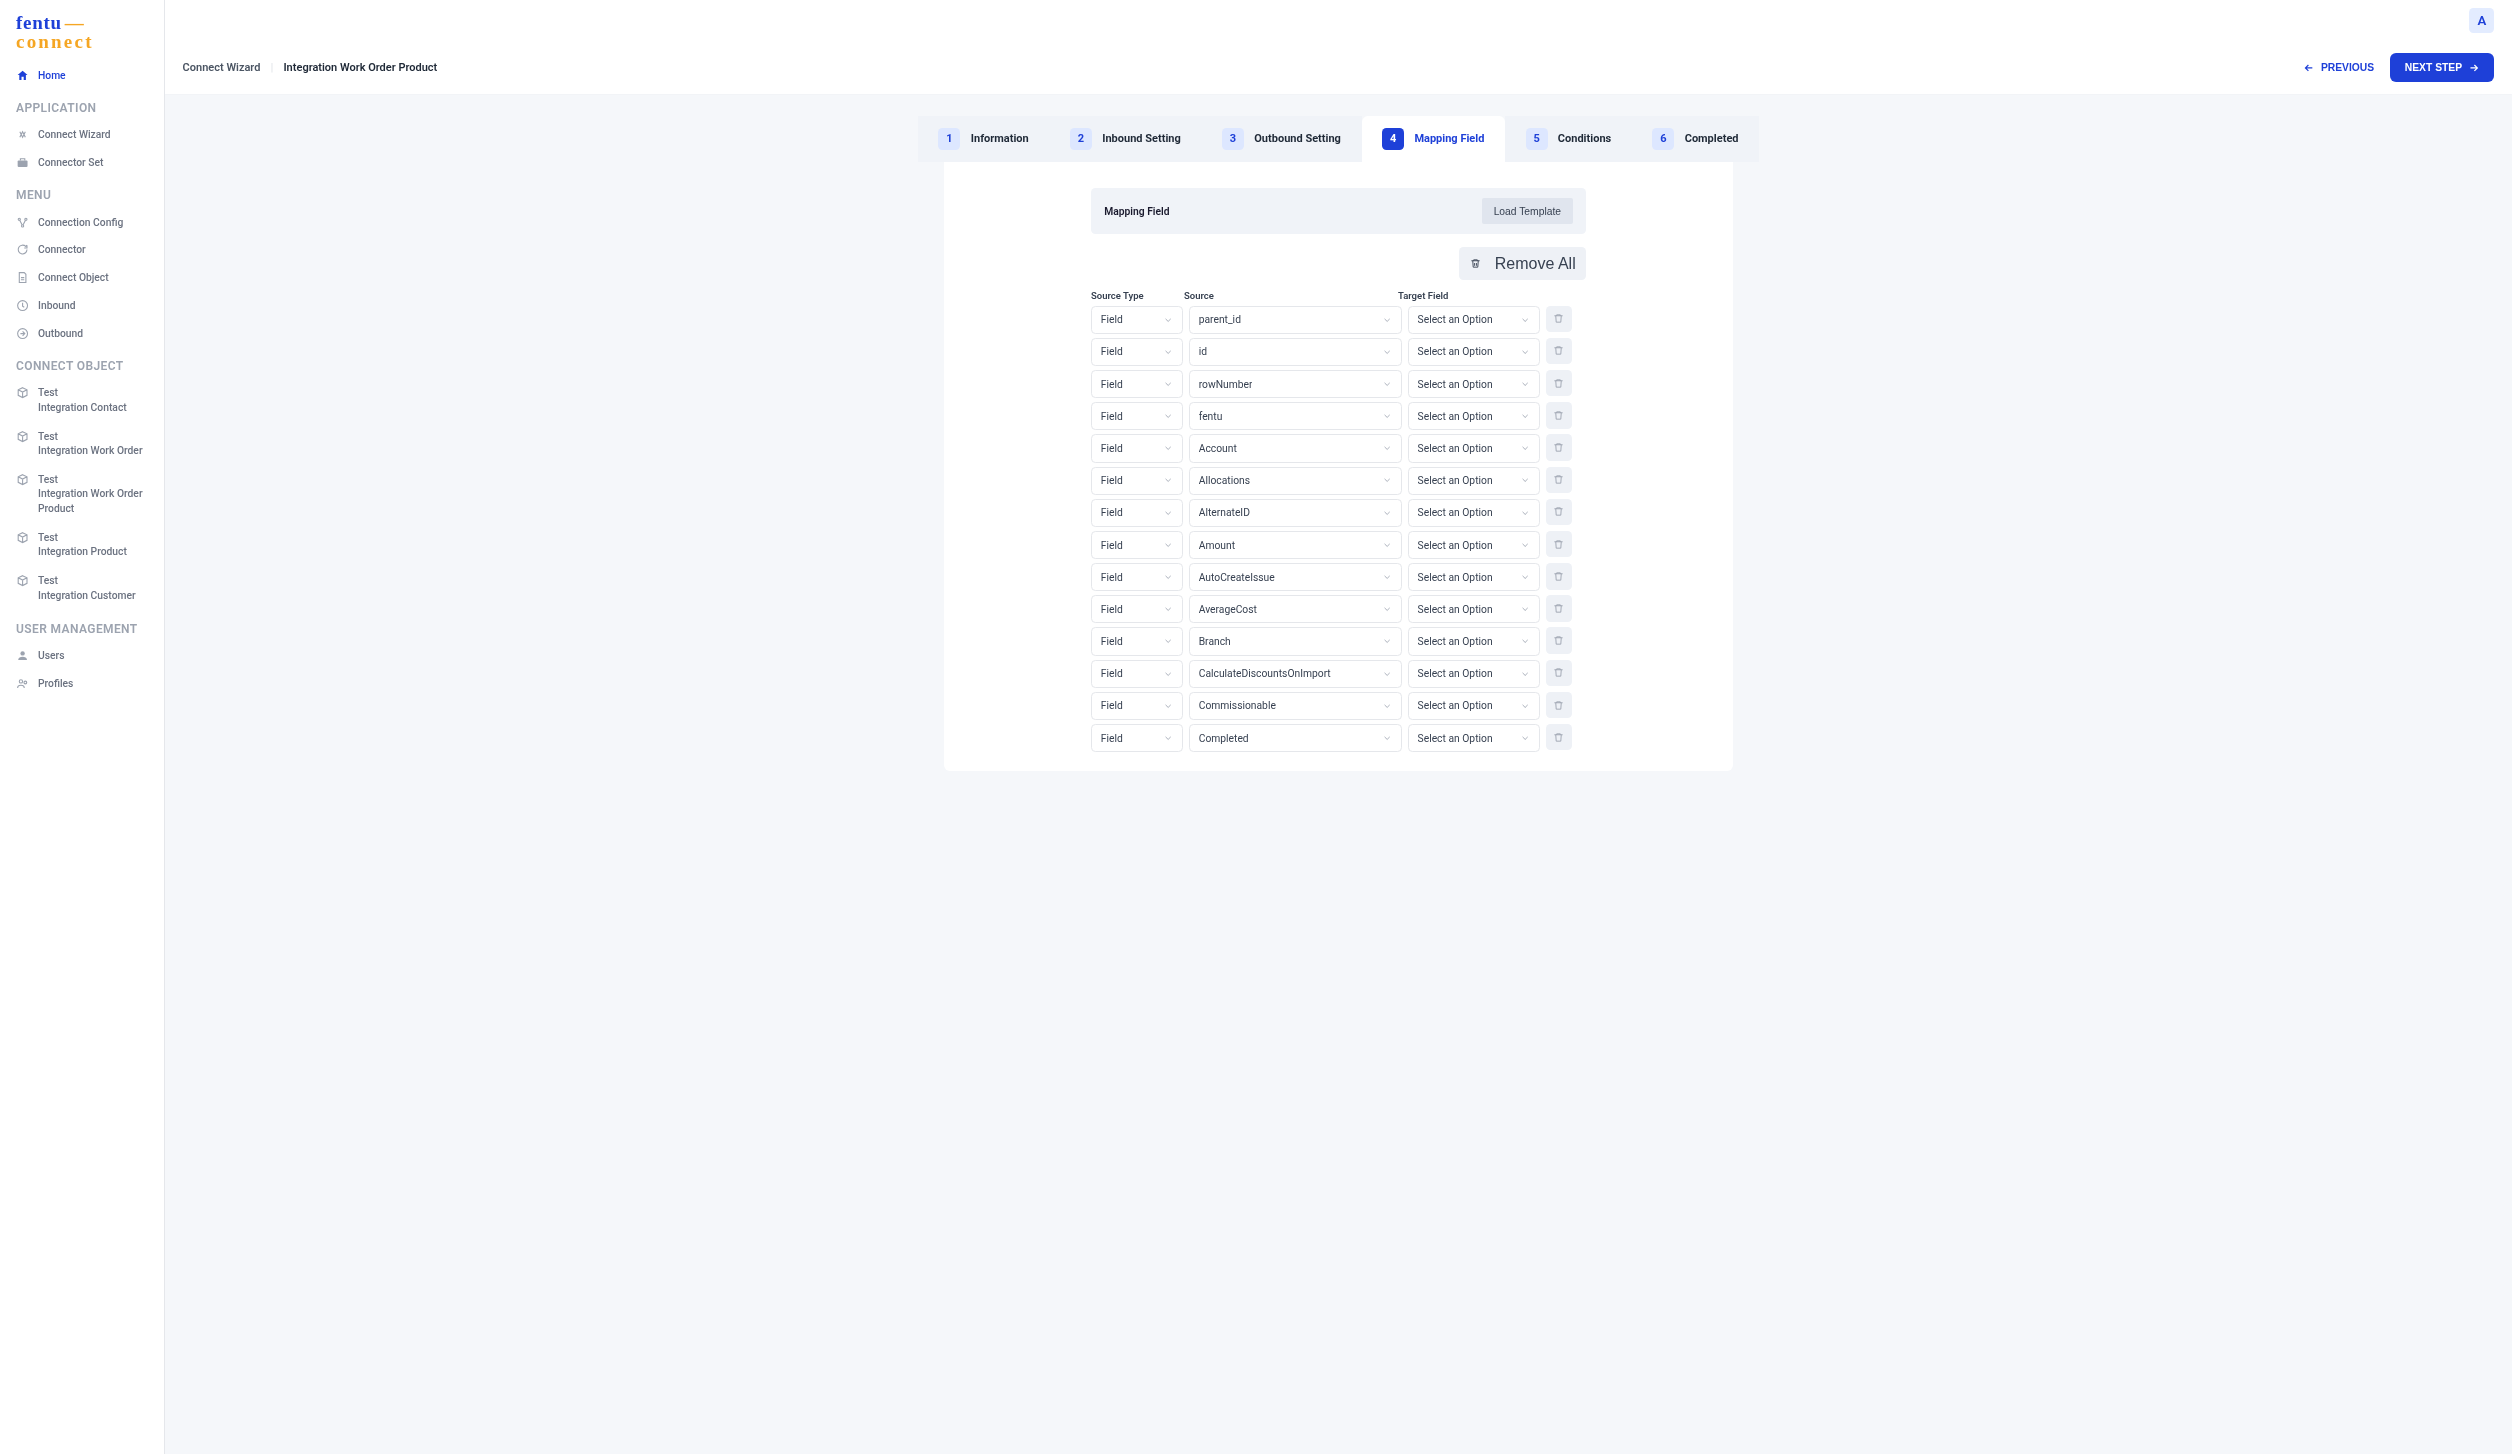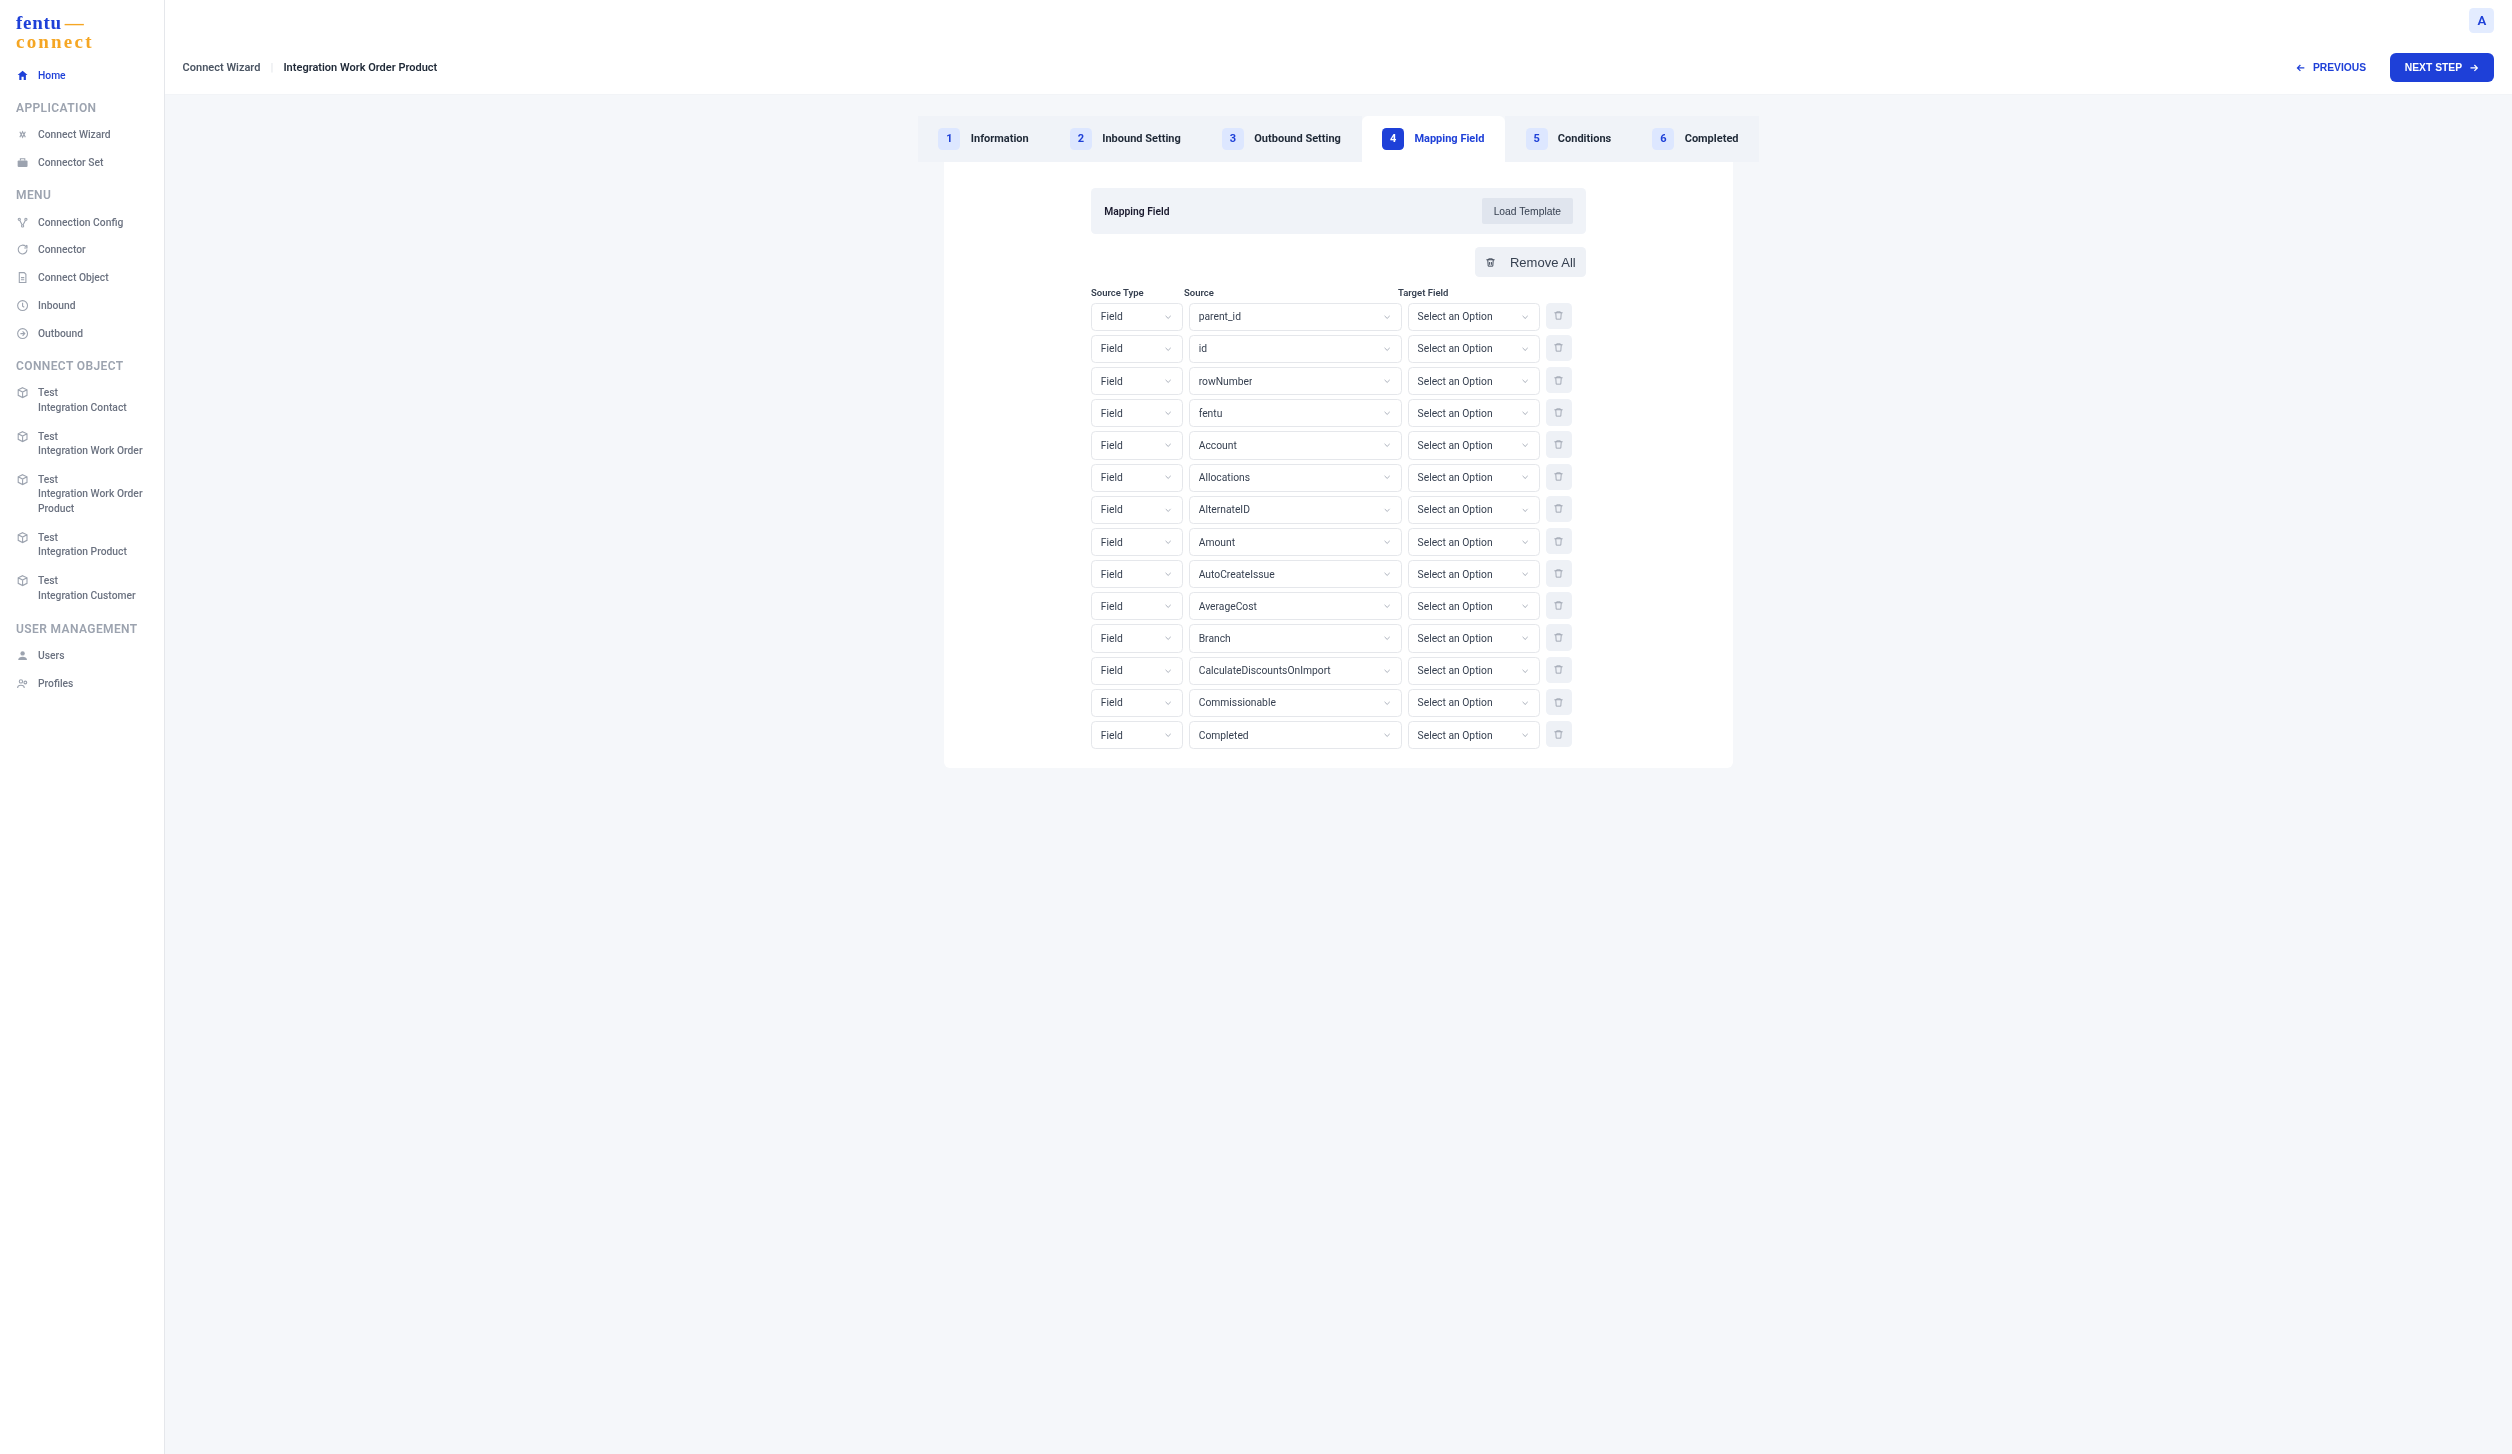--- a/index.html
+++ b/index.html
@@ -19,37 +19,37 @@
 .nav-item.multi { align-items: flex-start; }
 .nav-item.multi .label-group { display: flex; flex-direction: column; line-height: 1.4; }
 .main { flex: 1; display: flex; flex-direction: column; overflow: hidden; }
 .topbar { background: #fff; padding: 8.8px 17.6px; display: flex; justify-content: flex-end; align-items: center; height: 41px; }
 .avatar { width: 25px; height: 25px; background: #e3ecff; color: #1e40d8; border-radius: 4.4px; display: flex; align-items: center; justify-content: center; font-weight: 600; font-size: 13.2px; }
 .subheader { background: #fff; box-shadow: 0 0.7px 1.5px rgba(0,0,0,0.04); padding: 11.8px 17.6px; display: flex; align-items: center; justify-content: space-between; }
 .breadcrumb { display: flex; align-items: center; gap: 10.3px; font-weight: 600; font-size: 11px; }
 .breadcrumb .sep { color: #d1d5db; font-weight: 300; }
 .breadcrumb .part1 { color: #4b5563; }
 .breadcrumb .part2 { color: #1f2937; }
-.nav-btns { display: flex; align-items: center; gap: 24px; }
+.nav-btns { display: flex; align-items: center; gap: 16px; }
 .btn-prev { color: #1e40d8; background: none; border: none; cursor: pointer; font-weight: 600; font-size: 10.3px; display: flex; align-items: center; gap: 5.9px; }
 .btn-next { background: #1e40d8; color: #fff; border: none; border-radius: 6px; padding: 8.8px 14.7px; cursor: pointer; font-weight: 600; font-size: 10.3px; display: flex; align-items: center; gap: 5.9px; }
 .content { flex: 1; overflow-y: auto; padding: 22px 17.6px; }
 .steps { display: flex; gap: 0; justify-content: center; margin-bottom: 0; }
 .step { display: flex; align-items: center; gap: 10.3px; padding: 11.8px 20.6px; background: #f0f3f8; cursor: pointer; }
 .step .num { width: 22px; height: 22px; border-radius: 4.4px; background: #dde7ff; color: #1e40d8; display: flex; align-items: center; justify-content: center; font-weight: 700; font-size: 11px; }
 .step .lbl { font-weight: 700; font-size: 11px; color: #1f2937; }
 .step.active { background: #fff; border-radius: 5.9px 5.9px 0 0; }
 .step.active .num { background: #1e40d8; color: #fff; }
 .step.active .lbl { color: #1e40d8; }
 .panel { background: #fff; max-width: 789px; margin: 0 auto; border-radius: 0 0 5.9px 5.9px; padding: 26.4px 147px 14.7px; }
 .panel-header { background: #f0f3f8; border-radius: 4.4px; padding: 10.3px 13.2px; display: flex; align-items: center; justify-content: space-between; margin-bottom: 13.2px; }
 .panel-header .title { font-weight: 600; font-size: 10.3px; }
 .btn-load { background: #e0e5ee; border: none; border-radius: 2px; padding: 7.3px 11.8px; font-weight: 500; cursor: pointer; font-size: 10.3px; color: #374151; }
 .remove-row { display: flex; justify-content: flex-end; margin-bottom: 5.9px; }
-.btn-remove-all { background: #eef1f6; border: none; border-radius: 4.4px; padding: 7.3px 10.3px; font-weight: 500; cursor: pointer; font-size: 13px; color: #374151; display: flex; align-items: center; gap: 14px; }
+.btn-remove-all { background: #eef1f6; border: none; border-radius: 4.4px; padding: 7.3px 10.3px; font-weight: 500; cursor: pointer; font-size: 16px; color: #374151; display: flex; align-items: center; gap: 14px; }
 .mapping-table { width: 100%; }
 .mapping-head { display: grid; grid-template-columns: 92px 213px 132px 26.4px; gap: 1px; padding: 4.4px 0; }
 .mapping-head .col { font-size: 9.5px; font-weight: 600; color: #374151; }
 .mapping-row { display: grid; grid-template-columns: 92px 213px 132px 26.4px; gap: 5.9px; margin-bottom: 4px; }
 .select { border: 0.7px solid #e5e7eb; border-radius: 4.4px; padding: 6.6px 8.8px; display: flex; align-items: center; justify-content: space-between; background: #fff; cursor: pointer; font-size: 10.3px; color: #374151; }
 .select .val { white-space: nowrap; overflow: hidden; text-overflow: ellipsis; }
 .chev { color: #9ca3af; flex-shrink: 0; }
 .trash-btn { background: #eef1f6; border: none; border-radius: 4.4px; width: 26.4px; height: 26.4px; display: flex; align-items: center; justify-content: center; cursor: pointer; color: #6b7280; }
 svg { display: block; }
 </style>

